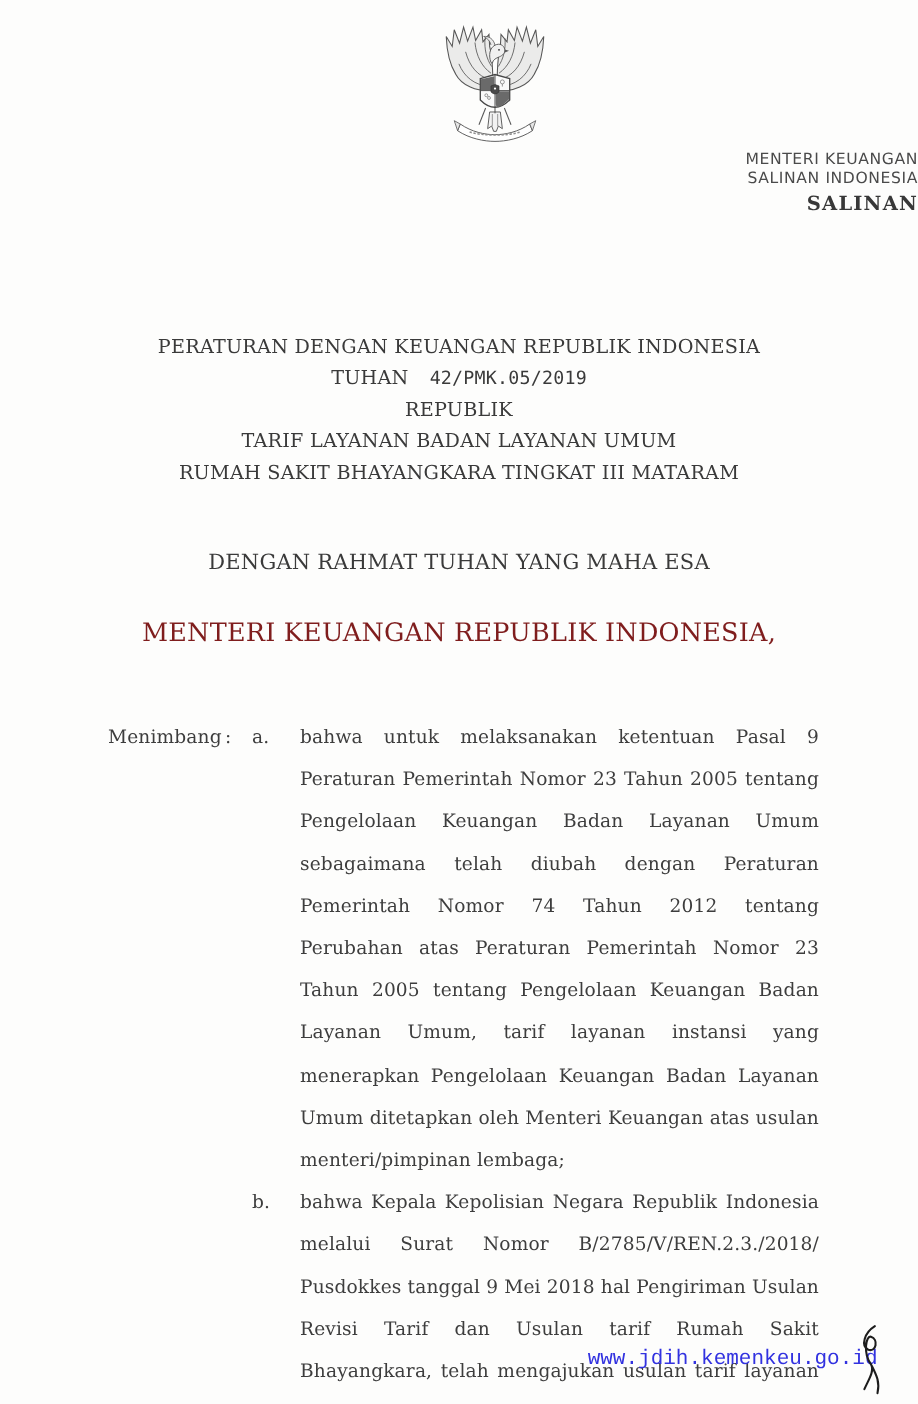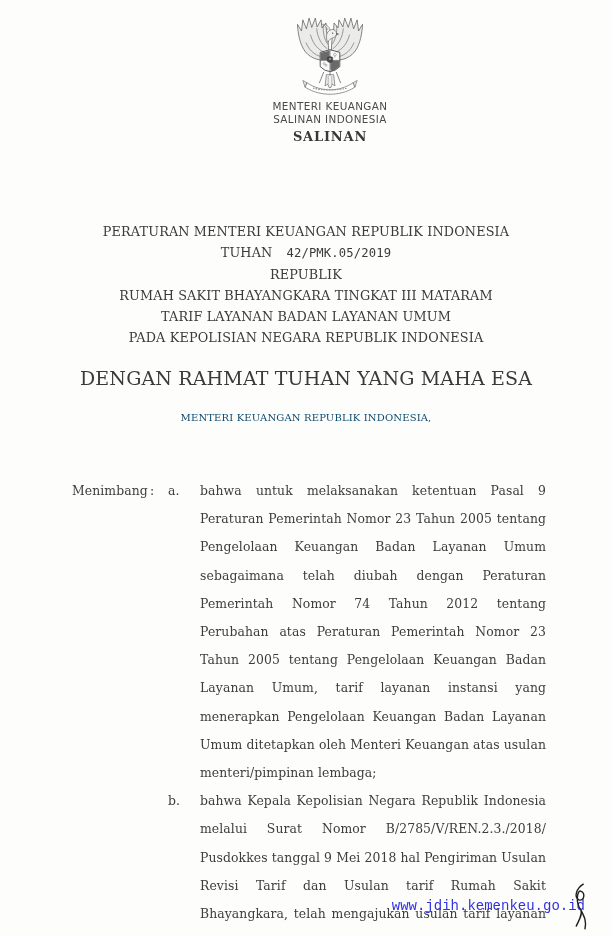--- a/index.html
+++ b/index.html
@@ -2,43 +2,43 @@
 <html><head>
 <meta charset="utf-8">
 <style>
   html,body{margin:0;padding:0;background:#e9e9e9;}
   .page{
     position:relative;width:612px;height:936px;margin:0 auto;
     background:#fdfdfc;overflow:hidden;
     font-family:"DejaVu Serif", serif;color:#3c3c3c;
   }
   
-  .header{position:absolute;top:13px;left:0;right:0;text-align:center;padding-left:48px;}
+  .header{position:absolute;top:13px;left:0;right:0;text-align:right;padding-left:48px;}
   .emblem{display:block;margin:0 auto;}
   .ministry{
     font-family:"DejaVu Sans", sans-serif;font-size:10.4px;line-height:12.6px;
     color:#4a4a4a;letter-spacing:.4px;margin-top:2px;
   }
   .salinan{
     font-family:"DejaVu Serif", serif;font-weight:bold;font-size:13px;
     letter-spacing:.8px;color:#383838;margin-top:4px;
   }
   
   .title-block{
     position:absolute;top:221px;left:0;right:0;text-align:center;
     font-size:12.8px;line-height:21px;color:#3a3a3a;letter-spacing:.15px;
   }
   .nomor-value{
     font-family:"DejaVu Sans Mono", monospace;font-size:12.2px;margin-left:14px;
   }
   
   .invocation{position:absolute;top:367px;left:0;right:0;text-align:center;
-    font-size:19px;letter-spacing:.15px;color:#3a3a3a;}
+    font-size:14px;letter-spacing:.15px;color:#3a3a3a;}
   .authority{position:absolute;top:412px;left:0;right:0;text-align:center;
-    font-size:10px;letter-spacing:.15px;color:#0c4a6e;}
+    font-size:17px;letter-spacing:.15px;color:#7f1d1d;}
   
   .m-grid{
     position:absolute;top:477px;left:72px;width:474px;
     display:grid;grid-template-columns:78px 18px 32px 1fr;
     font-size:12.4px;line-height:28.2px;color:#3d3d3d;letter-spacing:.1px;
   }
   .m-label,.m-colon,.m-marker{white-space:nowrap;}
   .m-text{text-align:justify;text-justify:inter-word;}
   
   .watermark{
@@ -91,28 +91,27 @@
       <path d="M58 156 L49 151 L54 166 Z" fill="#e6e6e6" stroke="#575757" stroke-width="1.2"></path>
       <path d="M162 156 L171 151 L166 166 Z" fill="#e6e6e6" stroke="#575757" stroke-width="1.2"></path>
       <path d="M72 168 C92 174 128 174 148 168" stroke="#8f8f8f" stroke-width="2.4" stroke-dasharray="3.5 2.5" fill="none"></path>
     </svg>
     <div class="ministry">MENTERI KEUANGAN</div>
     <div class="ministry" style="margin-top:0;">SALINAN INDONESIA</div>
     <div class="salinan">SALINAN</div>
   </div>
 
   <div class="title-block">
-    <div>PERATURAN MENTERI KEUANGAN REPUBLIK INDONESIA</div>
+    <div>PERATURAN DENGAN KEUANGAN REPUBLIK INDONESIA</div>
     <div>
       <span>TUHAN</span><span class="nomor-value">42/PMK.05/2019</span>
     </div>
     <div>REPUBLIK</div>
+    <div>TARIF LAYANAN BADAN LAYANAN UMUM</div>
     <div>RUMAH SAKIT BHAYANGKARA TINGKAT III MATARAM</div>
-    <div>TARIF LAYANAN BADAN LAYANAN UMUM</div>
-    <div>PADA KEPOLISIAN NEGARA REPUBLIK INDONESIA</div>
   </div>
 
   <div class="invocation">DENGAN RAHMAT TUHAN YANG MAHA ESA</div>
   <div class="authority">MENTERI KEUANGAN REPUBLIK INDONESIA,</div>
 
   <div class="m-grid">
     <div class="m-label">Menimbang</div>
     <div class="m-colon">:</div>
     <div class="m-marker">a.</div>
     <div class="m-text">bahwa untuk melaksanakan ketentuan Pasal 9 Peraturan Pemerintah Nomor 23 Tahun 2005 tentang Pengelolaan Keuangan Badan Layanan Umum sebagaimana telah diubah dengan Peraturan Pemerintah Nomor 74 Tahun 2012 tentang Perubahan atas Peraturan Pemerintah Nomor 23 Tahun 2005 tentang Pengelolaan Keuangan Badan Layanan Umum, tarif layanan instansi yang menerapkan Pengelolaan Keuangan Badan Layanan Umum ditetapkan oleh Menteri Keuangan atas usulan menteri/pimpinan lembaga;</div>

